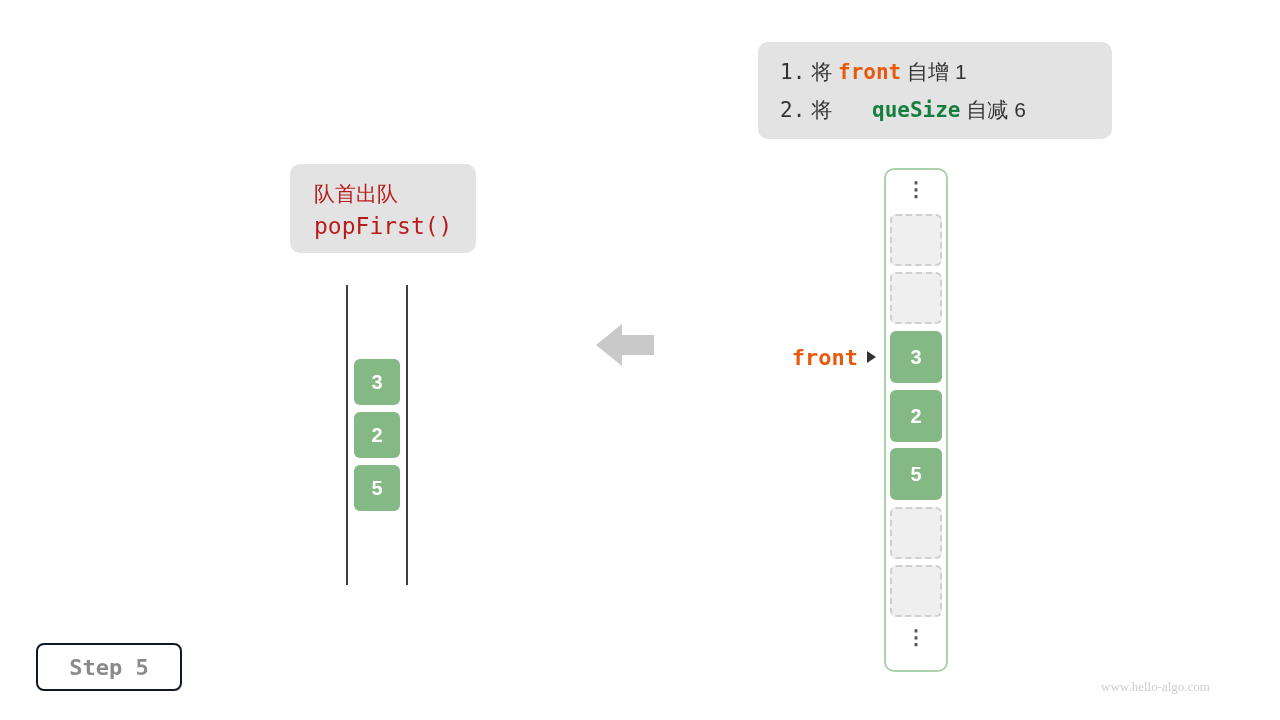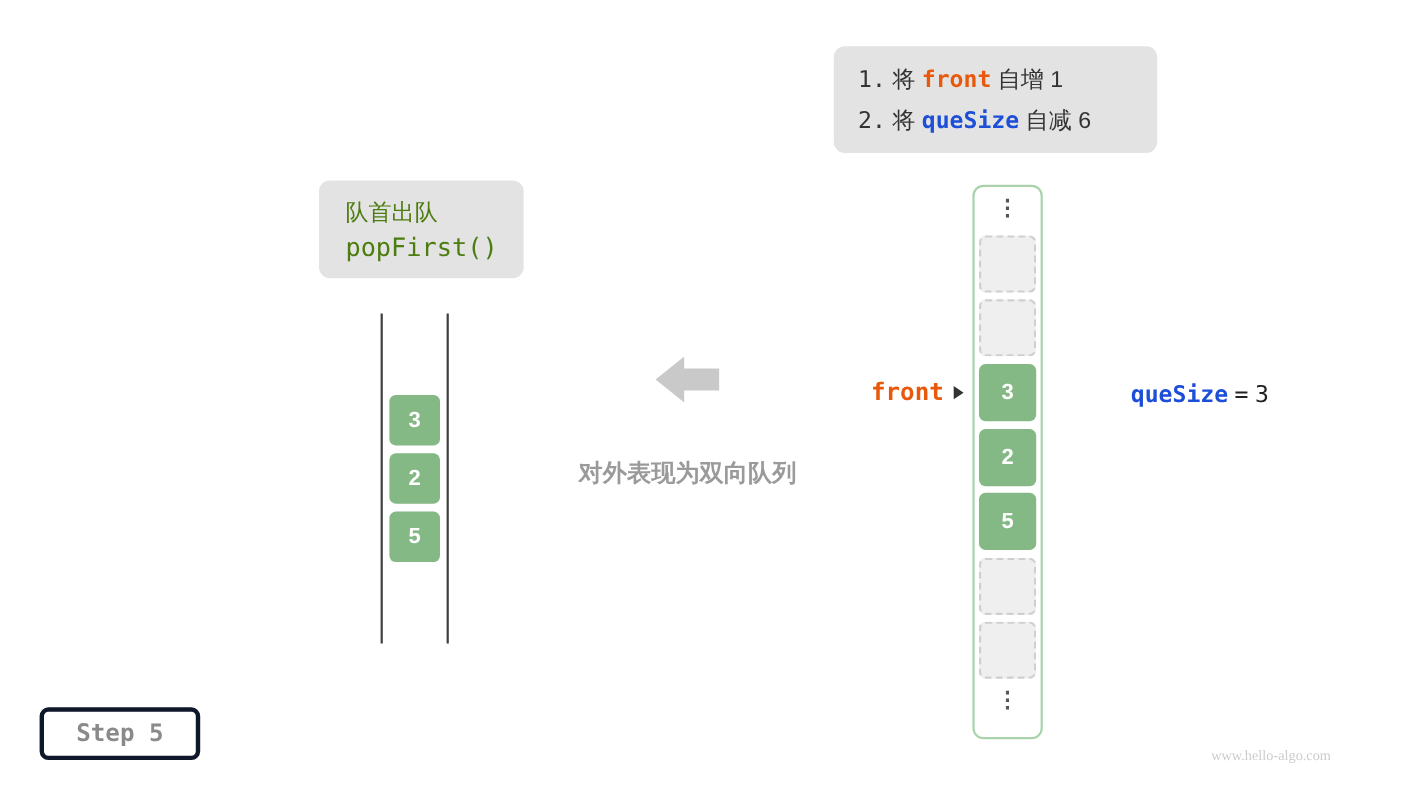--- a/index.html
+++ b/index.html
@@ -9,36 +9,36 @@
     background: #ffffff;
     font-family: "Liberation Sans", sans-serif;
     color: #2f2f2f;
     overflow: hidden;
   }
   .abs { position: absolute; }
   .mono { font-family: "DejaVu Sans Mono", monospace; }
 
   
   .instruction-box {
-    left: 758px; top: 42px; width: 294px; height: 97px;
+    left: 758px; top: 42px; width: 354px; height: 97px;
     background: #e3e3e3; border-radius: 10px;
     padding: 12px 22px;
     display: flex; flex-direction: column; justify-content: center;
     font-size: 21px; line-height: 37px; color: #333;
   }
   .kw { font-weight: bold; }
   .kw.orange { color: #e8590c; }
-  .kw.blue { color: #1d4ed8; }
+  .kw.blue { color: #15803d; margin-left: 34px; }
 
   
   .operation-box {
     left: 290px; top: 164px; width: 186px; height: 89px;
     background: #e3e3e3; border-radius: 10px;
     padding: 13px 24px;
-    font-size: 21px; line-height: 33px; color: #4d7c0f;
+    font-size: 21px; line-height: 33px; color: #b91c1c;
   }
   .operation-box .method { font-family: "DejaVu Sans Mono", monospace; font-size: 23px; }
 
   
   .queue-wall { top: 285px; width: 2px; height: 300px; background: #3f3f3f; }
   .queue-wall.left  { left: 346px; }
   .queue-wall.right { left: 406px; }
   .qitem {
     left: 354px; width: 46px; height: 46px;
     background: #84b884; border-radius: 6px;
@@ -103,21 +103,21 @@
   .cell.c6 { top: 395px; }
 
   
   .queue-info { left: 1028px; top: 340px; font-size: 21px; line-height: 37px; color: #222; }
   .queue-info .expr span { font-family: "DejaVu Sans Mono", monospace; font-size: 21px; }
 
   
   .step-badge {
     left: 36px; top: 643px; width: 146px; height: 48px;
     background: #ffffff;
-    border: 4px solid #0f172a; border-radius: 8px;
+    border: 2px solid #0f172a; border-radius: 8px;
     display: flex; align-items: center; justify-content: center;
     font-family: "DejaVu Sans Mono", monospace;
     font-size: 22px; font-weight: bold; color: #8a8a8a;
   }
 
   
   .watermark {
     right: 70px; top: 679px;
     font-family: Liberation Serif, serif;
     font-size: 13px; color: #cdcdcd;
@@ -152,45 +152,39 @@
   <div class="abs queue-wall right"></div>
   <div class="abs qitem q0">3</div>
   <div class="abs qitem q1">2</div>
   <div class="abs qitem q2">5</div>
 
   <svg class="abs big-arrow" width="58" height="46" viewBox="0 0 58 46">
     <polygon points="0,23 26,2 26,13 58,13 58,33 26,33 26,44" fill="#c9c9c9"></polygon>
   </svg>
 
   <div class="abs center-note">
-    <div>对外表现为双向队列</div>
   </div>
 
   <div class="abs front-pointer">
     <span class="mono front-label">front</span>
     <span class="tri-right"></span>
   </div>
 
   <div class="abs array-box">
     <div class="ellipsis top">⋮</div>
     <div class="cell empty c0"></div>
     <div class="cell empty c1"></div>
     <div class="cell filled c2">3</div>
     <div class="cell filled c3">2</div>
     <div class="cell filled c4">5</div>
     <div class="cell empty c5"></div>
     <div class="cell empty c6"></div>
     <div class="ellipsis bottom">⋮</div>
   </div>
 
   <div class="abs queue-info">
-    <div class="expr">
-      <span class="kw blue">queSize</span>
-      <span>=</span>
-      <span>3</span>
-    </div>
   </div>
 
   <div class="abs step-badge">Step 5</div>
 
   <div class="abs watermark">www.hello-algo.com</div>
 
 </div>
 
 </body></html>

